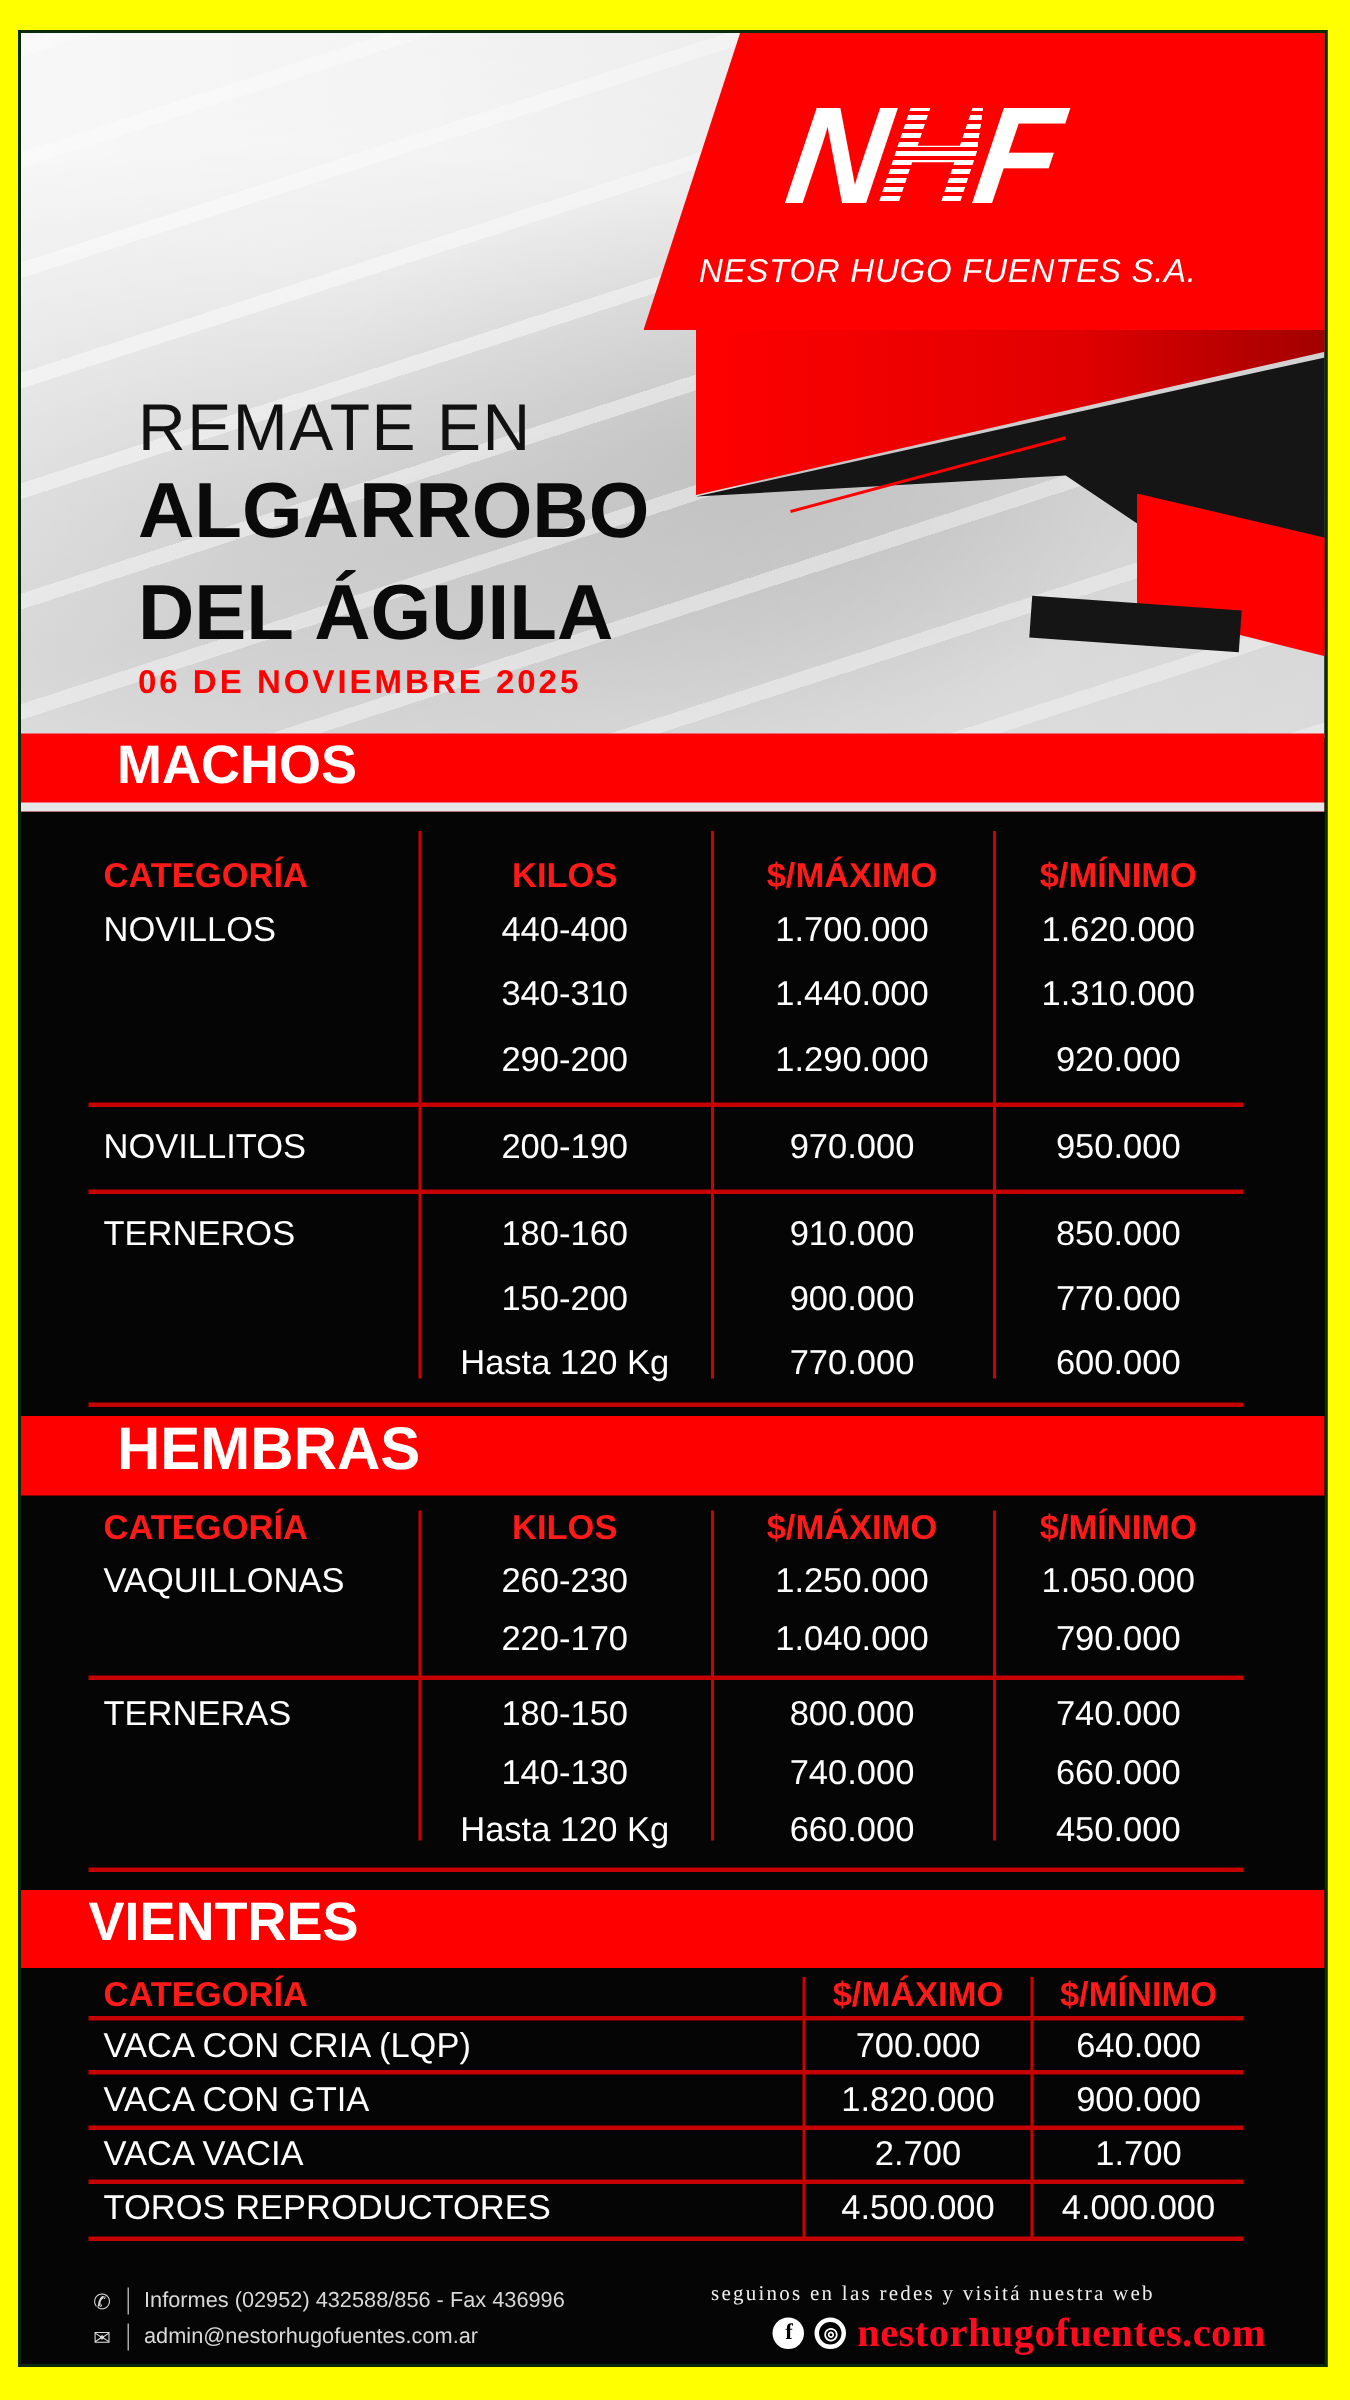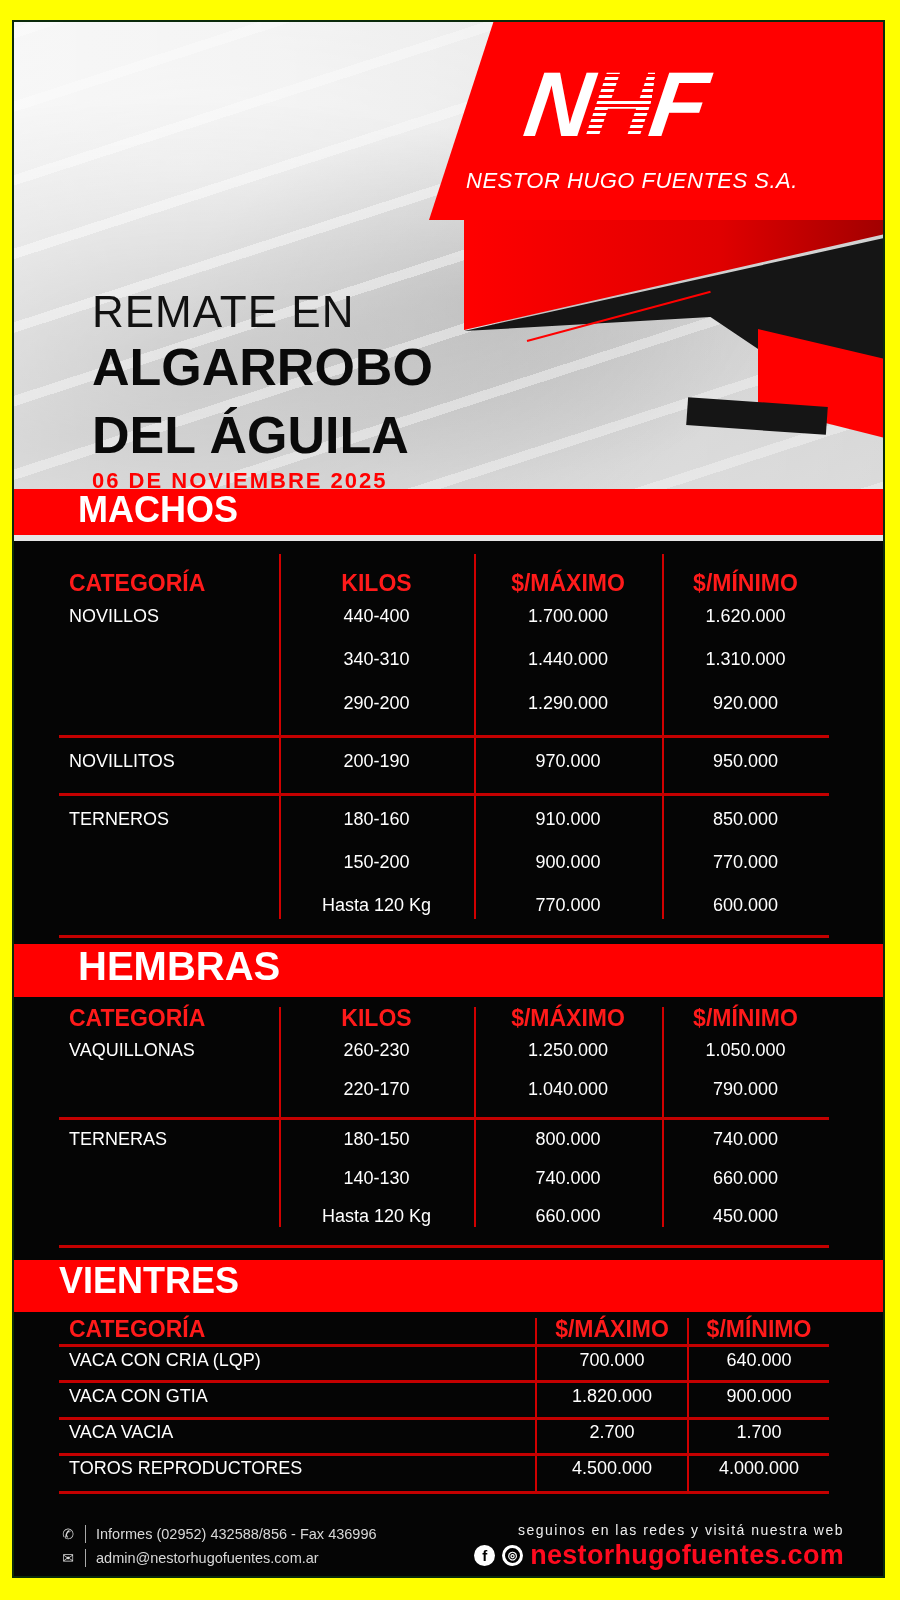--- a/index.html
+++ b/index.html
@@ -88,21 +88,21 @@
     background: #151515;
     transform: rotate(4deg);
   }
   .deco-red-line {
     position: absolute; left: 513px; top: 318px;
     width: 190px; height: 2px;
     background: #ff0000;
     transform: rotate(-15deg);
     transform-origin: left center;
   }
-  .title-block { position: absolute; left: 78px; top: 268px; }
+  .title-block { position: absolute; left: 78px; top: 242px; }
   .title-pre {
     font-family: "Liberation Sans", sans-serif;
     font-size: 44px; font-weight: normal;
     color: #111; letter-spacing: 1px; line-height: 1;
   }
   .title-main {
     font-family: "Liberation Sans", sans-serif;
     font-size: 52px; font-weight: bold;
     color: #0a0a0a; line-height: 1.05; margin-top: 6px;
   }
@@ -127,40 +127,40 @@
     position: absolute; left: 45px; width: 770px;
     font-family: "Liberation Sans", sans-serif;
     color: #fff;
   }
   .col { position: absolute; text-align: center; }
   .c0 { left: 10px; width: 210px; text-align: left; }
   .c1 { left: 220px; width: 195px; }
   .c2 { left: 415px; width: 188px; }
   .c3 { left: 603px; width: 167px; }
   .hdr { color: #ff1a1a; font-weight: bold; font-size: 23px; }
-  .cell { font-size: 18px; }
+  .cell { font-size: 23px; }
   .vline { position: absolute; width: 2px; background: #d00000; }
   .hline { position: absolute; left: 0; width: 770px; height: 3px; background: #c40000; }
   
   .v0 { left: 10px; width: 470px; text-align: left; }
   .v1 { left: 478px; width: 150px; }
   .v2 { left: 630px; width: 140px; }
   
   .foot-left {
     position: absolute; left: 45px; top: 1500px;
     font-family: "Liberation Sans", sans-serif;
     font-size: 14.5px; color: #d8d8d8;
   }
   .foot-row { display: flex; align-items: center; height: 24px; }
   .foot-icon { width: 18px; color: #d8d8d8; font-size: 14px; text-align: center; }
   .foot-sep { width: 1px; height: 18px; background: #aaa; margin: 0 10px 0 8px; }
   .foot-right {
     position: absolute; left: 460px; top: 1500px; width: 370px;
-    font-family: Liberation Sans, sans-serif;
-    text-align: right;
+    font-family: Liberation Serif, serif;
+    text-align: left;
   }
   .foot-tagline { font-size: 14px; color: #eee; letter-spacing: 1.5px; }
   .foot-web-row { display: flex; align-items: center; justify-content: flex-end; margin-top: 2px; }
   .social {
     width: 21px; height: 21px; border-radius: 50%;
     background: #fff; color: #000;
     font-weight: bold; font-size: 15px;
     display: flex; align-items: center; justify-content: center;
     margin-right: 7px;
   }

